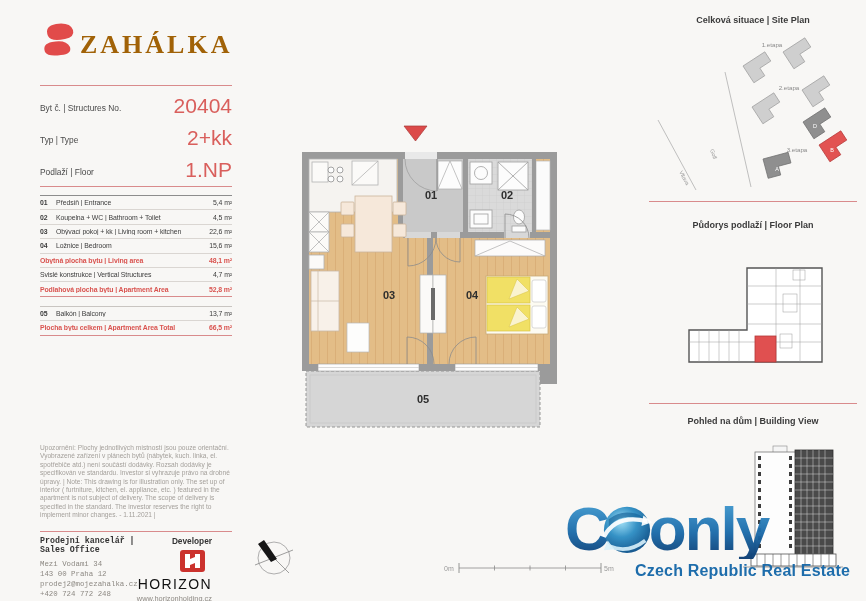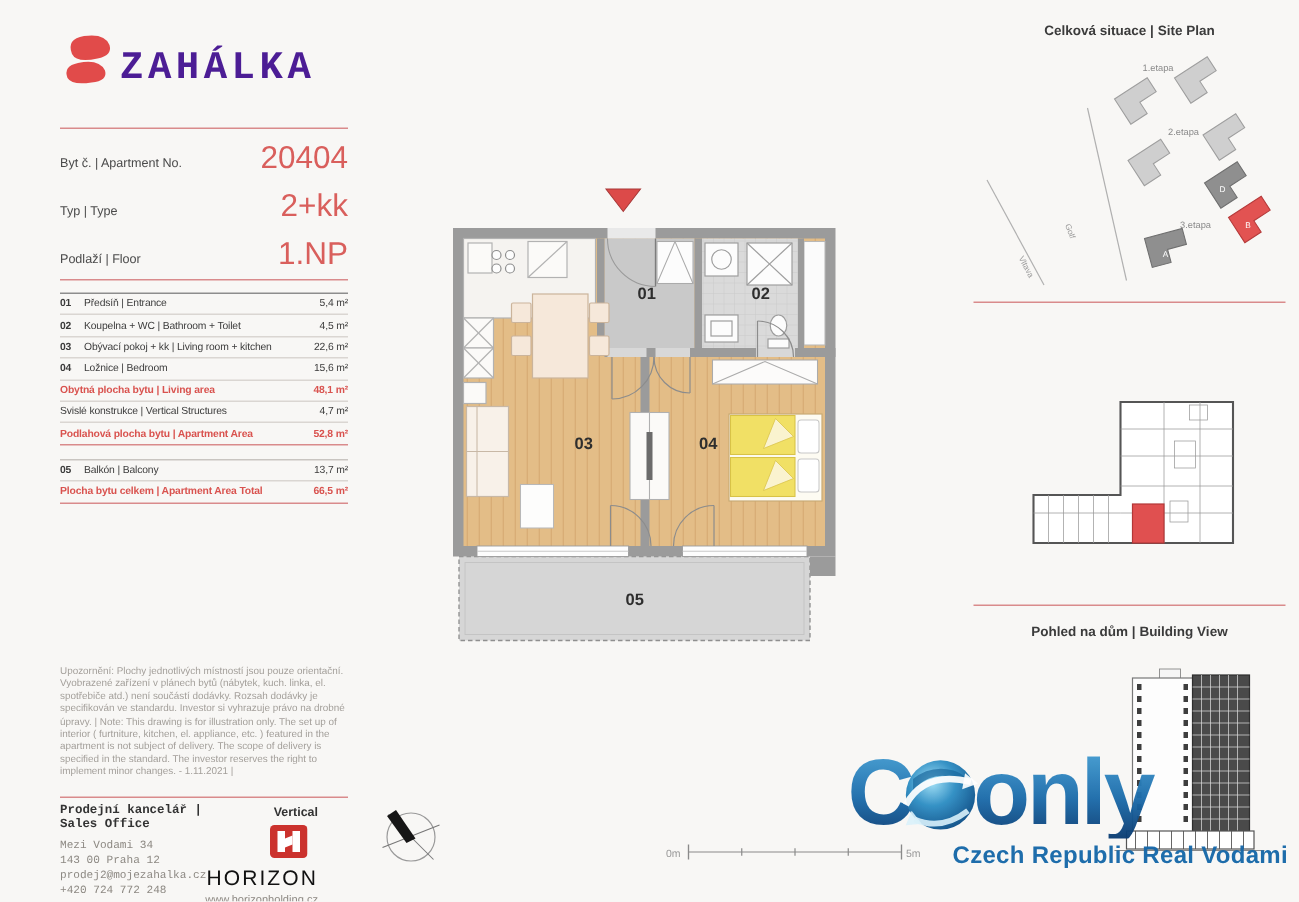--- a/index.html
+++ b/index.html
@@ -1,22 +1,22 @@
 <!DOCTYPE html>
 <html><head>
 <meta charset="utf-8">
 <style>
   html,body{margin:0;padding:0;background:#f7f6f4;}
   #page{position:relative;width:866px;height:601px;background:#f8f7f5;overflow:hidden;
         font-family:"Liberation Sans",sans-serif;color:#3c3c3c;}
   .abs{position:absolute;}
   
   .left-panel{position:absolute;left:40px;top:0;width:192px;height:601px;}
-  .brand-name{position:absolute;left:40px;top:30px;font-family:Liberation Mono, monospace;
-      font-weight:bold;font-size:26px;letter-spacing:3px;color:#4c1d95;}
+  .brand-name{position:absolute;left:40px;top:30px;font-family:Liberation Serif, serif;
+      font-weight:bold;font-size:26px;letter-spacing:3px;color:#a16207;}
   .rule{position:absolute;left:0;width:192px;height:1px;background:#d98b8c;}
   .field-row{position:absolute;left:0;width:192px;display:flex;justify-content:space-between;align-items:flex-end;}
   .field-label{font-size:8.4px;color:#4a4a4a;padding-bottom:5px;}
   .field-value{font-size:21px;color:#d95f5c;margin-left:40px;}
   .area-table{position:absolute;left:0;top:195px;width:192px;}
   .trow{height:13.4px;display:flex;align-items:center;border-bottom:1px solid #dad6d2;
         font-size:6.9px;letter-spacing:-0.1px;color:#3c3c3c;}
   .trow:first-child{border-top:1px solid #8d8d8d;}
   .trow .num{width:16px;font-weight:bold;}
   .trow .nm{flex:1;white-space:nowrap;overflow:hidden;}
@@ -59,21 +59,21 @@
 
     <svg class="abs" style="left:0;top:22px" width="36" height="48" viewBox="0 0 36 48">
       <path d="M8,14 Q4,4 16,2 Q30,0 33,8 Q35,15 25,17 Q11,20 8,14 Z" fill="#e14b4a"></path>
       <path d="M5,30 Q2,22 12,20 Q26,17 30,25 Q32,32 21,33 Q8,35 5,30 Z" fill="#e14b4a"></path>
     </svg>
     <div class="brand-name">ZAHÁLKA</div>
 
     <div class="rule" style="top:85px"></div>
 
     <div class="field-row" style="top:88px;height:30px">
-      <span class="field-label">Byt č. | Apartment No.</span>
+      <span class="field-label">Byt č. | Structures No.</span>
       <span class="field-value">20404</span>
     </div>
     <div class="field-row" style="top:120px;height:30px">
       <span class="field-label">Typ | Type</span>
       <span class="field-value">2+kk</span>
     </div>
     <div class="field-row" style="top:152px;height:30px">
       <span class="field-label">Podlaží | Floor</span>
       <span class="field-value">1.NP</span>
     </div>
@@ -132,21 +132,21 @@
     <div class="footer-left">
       <div class="f-title">Prodejní kancelář | Sales Office</div>
       <div class="f-line">Mezi Vodami 34</div>
       <div class="f-line">143 00 Praha 12</div>
       <div class="f-line">prodej2@mojezahalka.cz</div>
       <div class="f-line">+420 724 772 248</div>
 
     </div>
 
     <div class="footer-right">
-      <div class="dev-label">Vertical</div>
+      <div class="dev-label">Developer</div>
       <svg class="h-logo" width="25" height="22" viewBox="0 0 25 22">
         <rect x="0" y="0" width="25" height="22" rx="3" fill="#cb322d"></rect>
         <rect x="5" y="4" width="5" height="14" fill="#fff"></rect>
         <rect x="15" y="4" width="5" height="14" fill="#fff"></rect>
         <polygon points="10,9 15,7 15,13 10,15" fill="#fff"></polygon>
       </svg>
       <div class="h-name">HORIZON</div>
       <div class="h-url">www.horizonholding.cz</div>
     </div>
   </div>
@@ -331,20 +331,21 @@
     <use href="#lshape" transform="translate(158,90) rotate(-33)" fill="#8f8f8f" stroke="#6f6f6f" stroke-width="0.7"></use>
     <text x="170" y="96" font-size="5.5" fill="#ffffff" text-anchor="middle">D</text>
     <text x="152" y="120" font-size="6.2" fill="#8a8a8a" text-anchor="middle">3.etapa</text>
     <use href="#lshape" transform="translate(118,127) rotate(-15)" fill="#8f8f8f" stroke="#6f6f6f" stroke-width="0.7"></use>
     <text x="132" y="139" font-size="5.5" fill="#ffffff" text-anchor="middle">A</text>
     <use href="#lshape" transform="translate(174,113) rotate(-33)" fill="#e25352" stroke="#b53a3a" stroke-width="0.7"></use>
     <text x="187" y="120" font-size="5.5" fill="#ffffff" text-anchor="middle">B</text>
   </svg>
 
   <div class="sb-rule" style="top:201px"></div>
+  <div class="sb-title" style="top:220px">Půdorys podlaží | Floor Plan</div>
 
   <svg class="abs" style="left:645px;top:238px" width="216" height="160" viewBox="0 0 216 160">
     <path d="M44,92 H102 V30 H177 V124 H44 Z" fill="#ffffff" stroke="#555" stroke-width="1.4"></path>
     <g stroke="#9a9a9a" stroke-width="0.5" fill="none">
       <line x1="54" y1="92" x2="54" y2="124"></line>
         <line x1="64" y1="92" x2="64" y2="124"></line>
       <line x1="74" y1="92" x2="74" y2="124"></line>
         <line x1="84" y1="92" x2="84" y2="124"></line>
       <line x1="94" y1="92" x2="94" y2="124"></line>
         <line x1="44" y1="104" x2="102" y2="104"></line>
@@ -442,16 +443,16 @@
         </defs>
         <circle cx="27" cy="29" r="24" fill="url(#gg)"></circle>
         <path d="M8,18 Q20,8 36,12 Q46,15 47,24 Q38,14 24,16 Q14,18 8,26 Z" fill="#0d5d96" opacity="0.65"></path>
         <path d="M3,36 Q16,12 48,20" fill="none" stroke="#ffffff" stroke-width="4.5" opacity="0.92"></path>
         <polygon points="44,14 53,21 42,25" fill="#ffffff" opacity="0.92"></polygon>
         <path d="M9,46 Q28,54 46,40" fill="none" stroke="#d8f1fb" stroke-width="4" opacity="0.9"></path>
         <polygon points="7,40 3,50 14,49" fill="#d8f1fb" opacity="0.9"></polygon>
       </svg>
       <span>only</span>
     </div>
-    <div class="wm-tagline">Czech Republic Real Vodami</div>
+    <div class="wm-tagline">Czech Republic Real Estate</div>
   </div>
 
 </div>
 
 </body></html>

